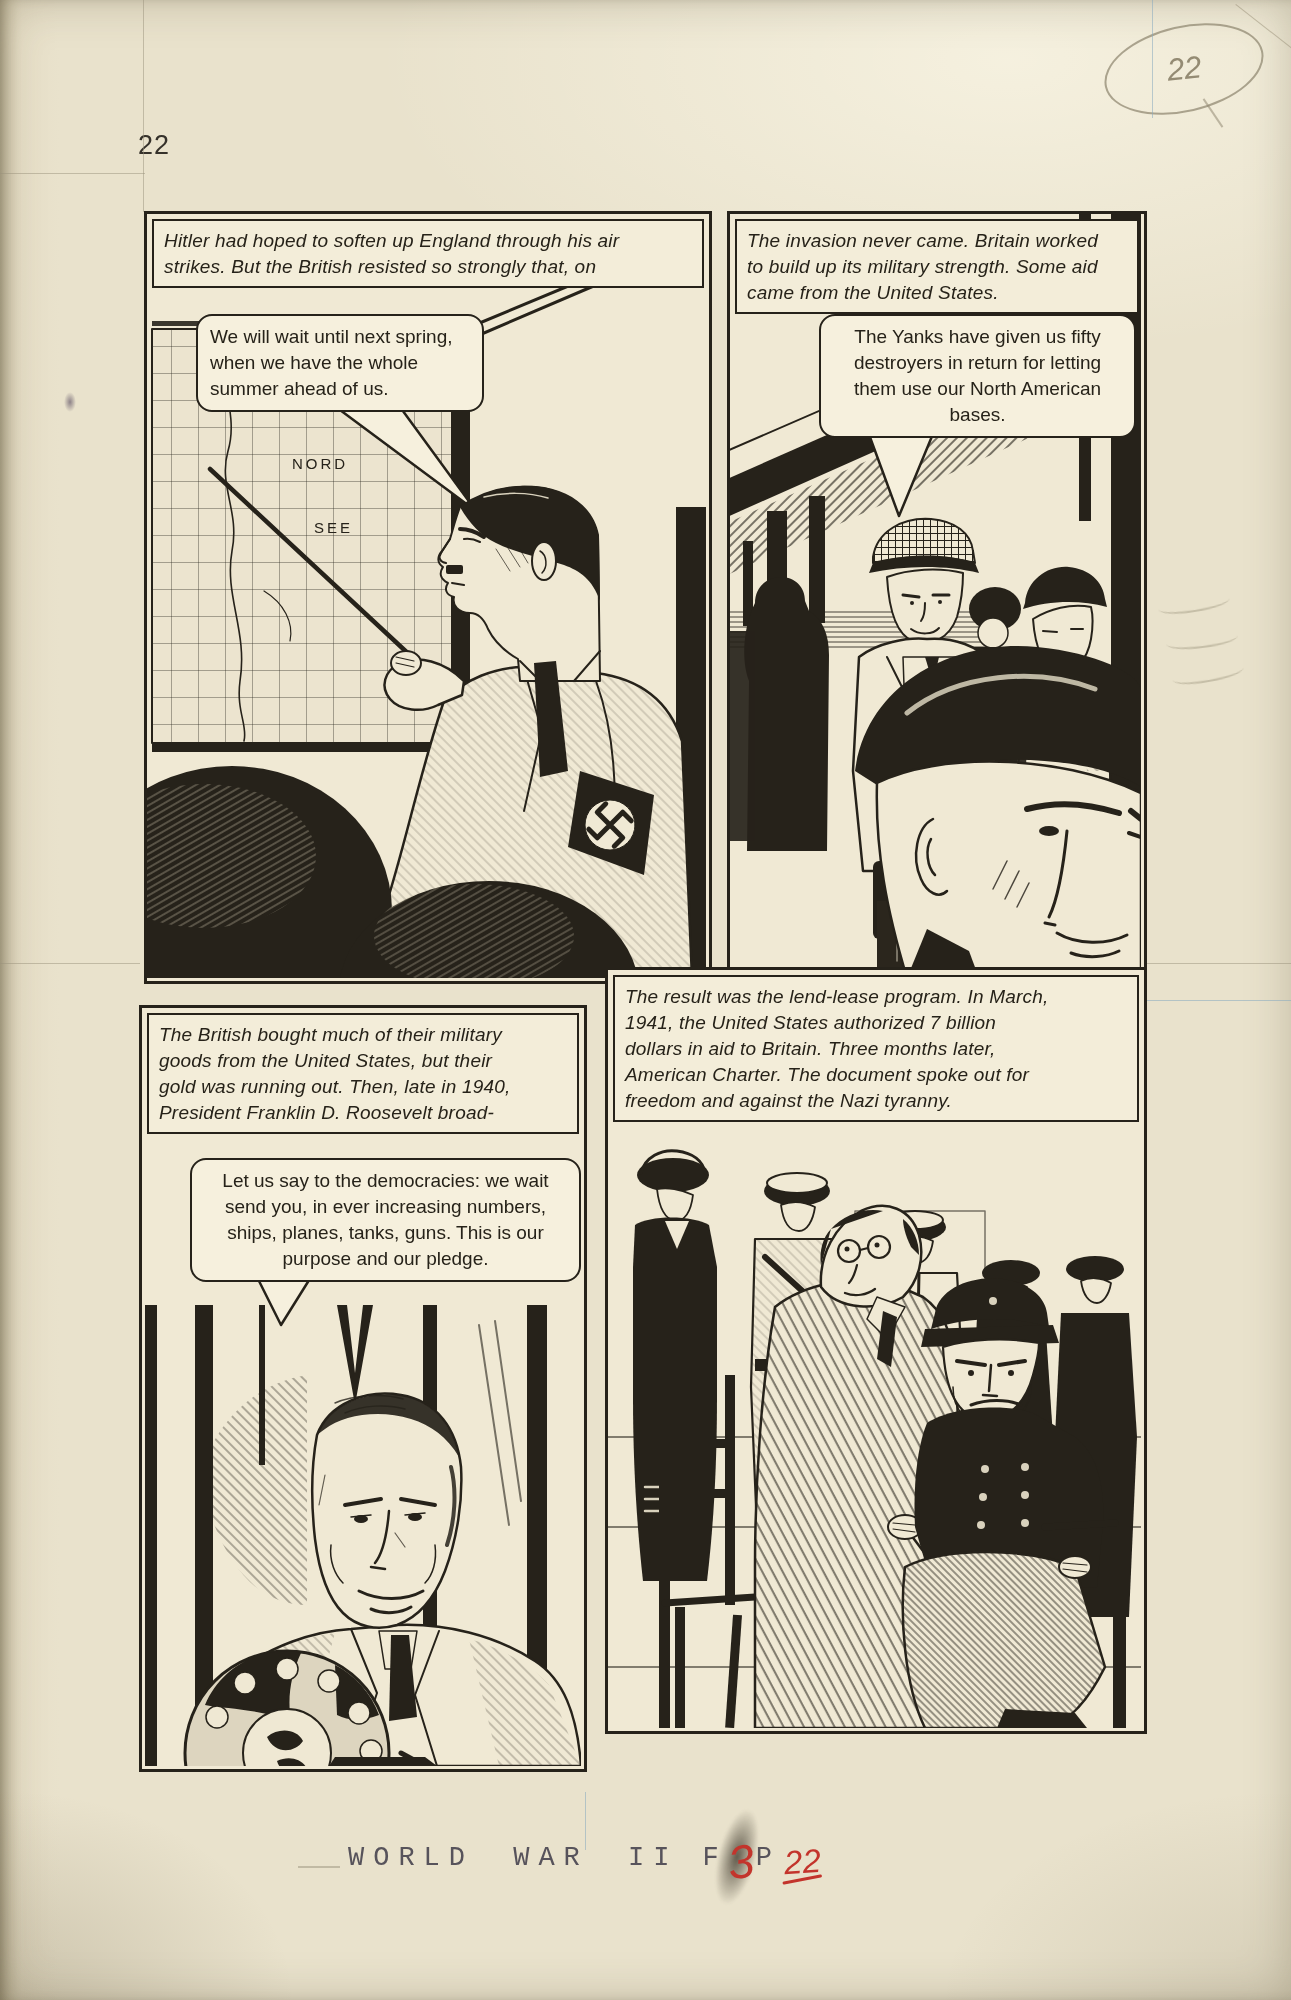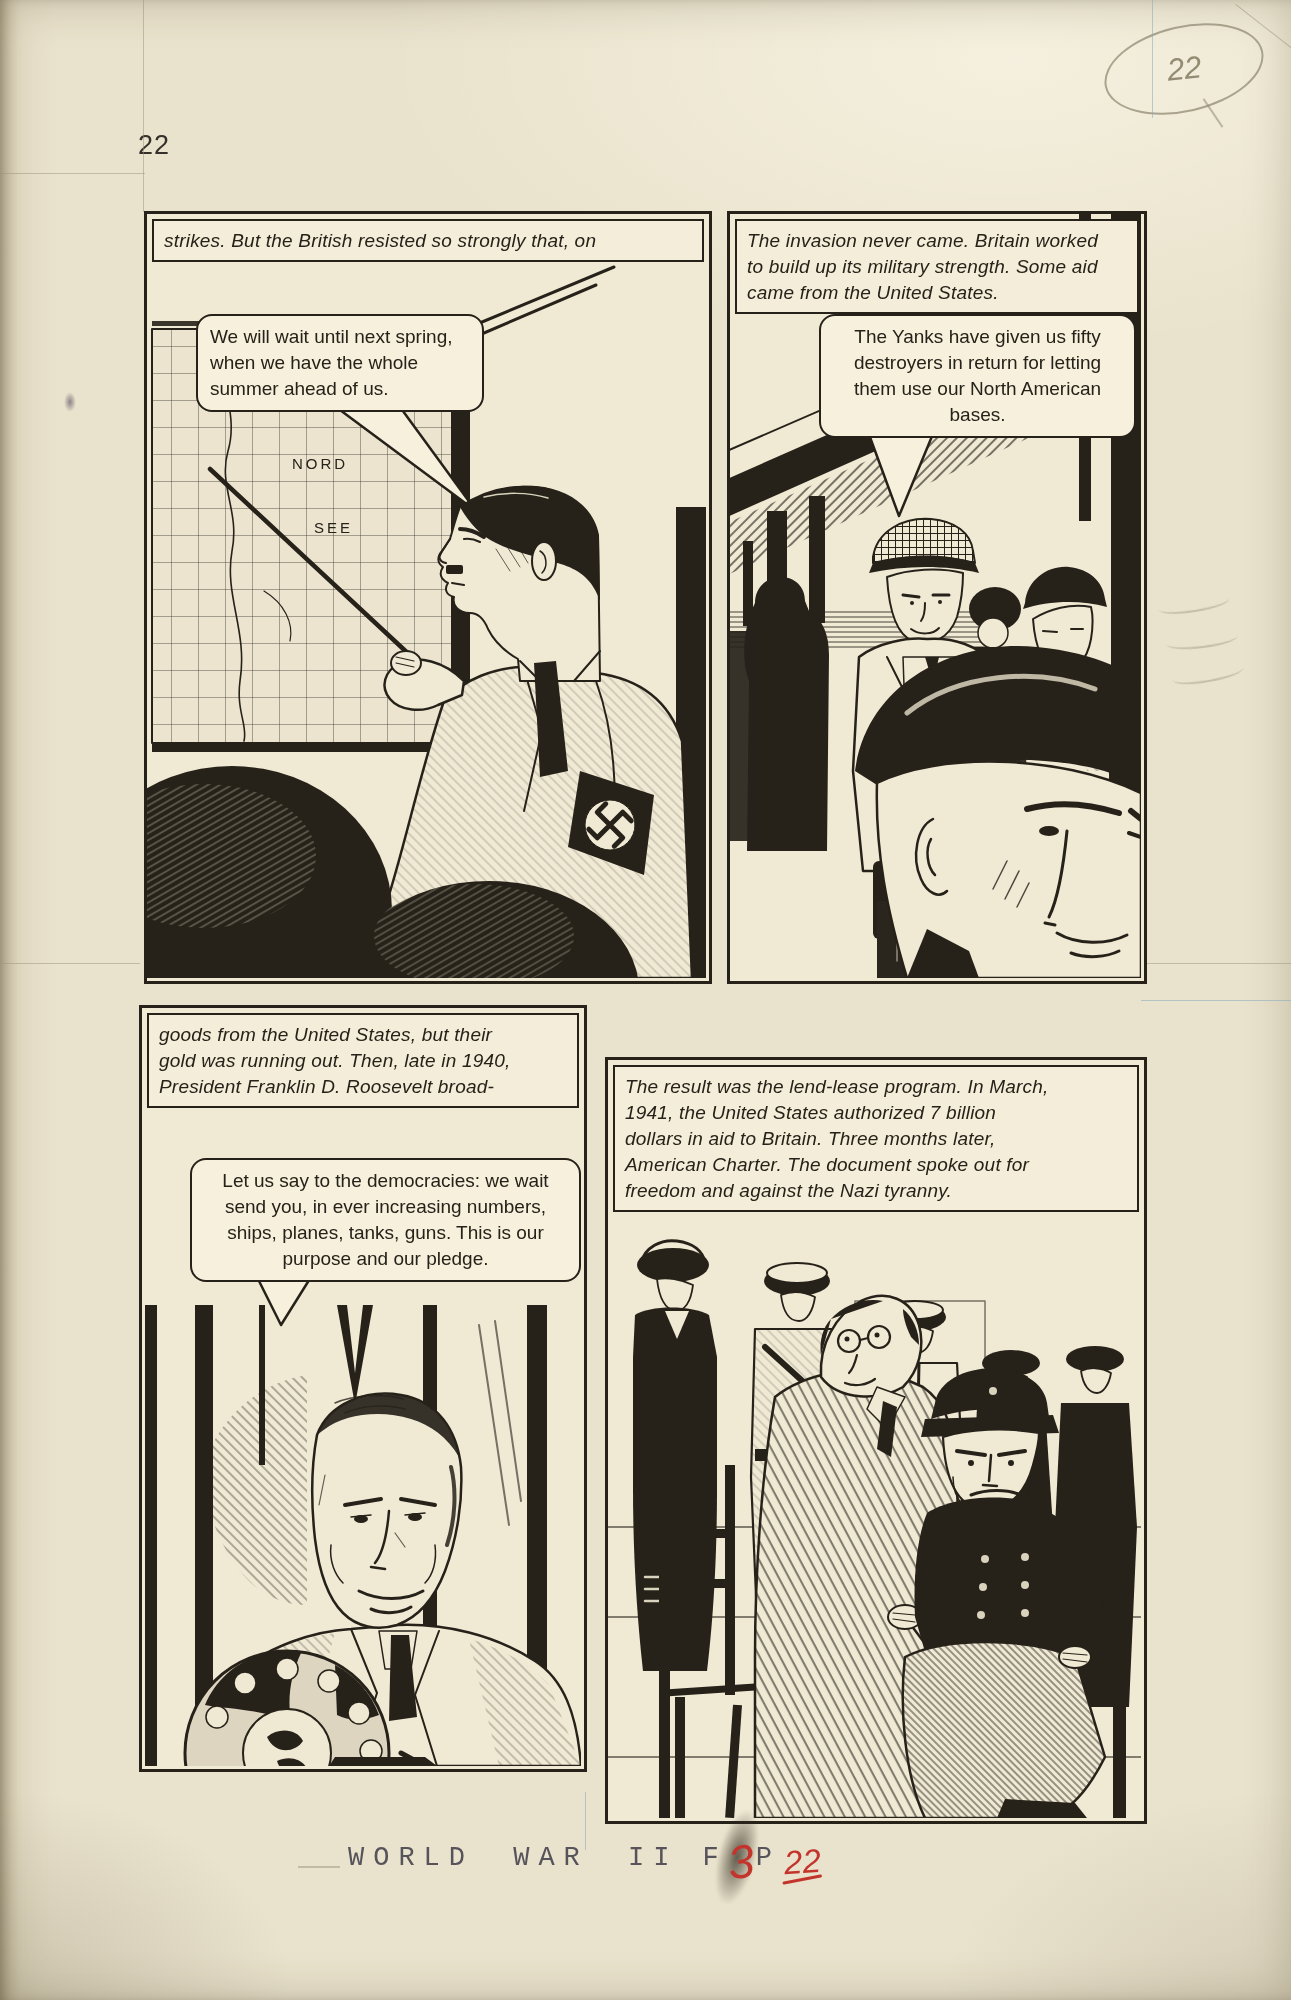--- a/index.html
+++ b/index.html
@@ -162,20 +162,21 @@
 
         <g>
           <ellipse cx="88" cy="700" rx="160" ry="145" fill="#26221a"></ellipse>
           <ellipse cx="60" cy="645" rx="112" ry="72" fill="url(#ph)" opacity=".5"></ellipse>
           <ellipse cx="345" cy="780" rx="150" ry="110" fill="#26221a"></ellipse>
           <ellipse cx="330" cy="725" rx="100" ry="52" fill="url(#ph)" opacity=".45"></ellipse>
         </g>
       </g>
     </svg>
     <div class="caption">
+      <div>Hitler had hoped to soften up England through his air</div>
       <div>strikes. But the British resisted so strongly that, on</div>
     </div>
     <div class="balloon" style="left:4px;top:100px;width:260px">
       <div>We will wait until next spring,</div>
       <div>when we have the whole</div>
       <div>summer ahead of us.</div>
     </div>
   </div>
 
   <div class="panel" style="left:727px;top:211px;width:414px;height:767px">
@@ -311,33 +312,34 @@
           <circle cx="190" cy="676" r="11" fill="#efe8d3" stroke="#26221a" stroke-width="1.5"></circle>
           <circle cx="220" cy="708" r="11" fill="#efe8d3" stroke="#26221a" stroke-width="1.5"></circle>
           <circle cx="232" cy="746" r="11" fill="#efe8d3" stroke="#26221a" stroke-width="1.5"></circle>
           <circle cx="148" cy="748" r="44" fill="#efe8d3" stroke="#26221a" stroke-width="2"></circle>
           <path d="M128,732 C140,722 158,724 164,736 C156,748 136,750 128,732 Z M138,756 C150,750 164,754 168,764 C158,772 142,770 138,756 Z" fill="#26221a"></path>
           <polygon points="196,752 286,752 298,761 190,761" fill="#26221a"></polygon>
         </g>
       </g>
     </svg>
     <div class="caption">
+      <div>The British bought much of their military</div>
       <div>goods from the United States, but their</div>
       <div>gold was running out. Then, late in 1940,</div>
       <div>President Franklin D. Roosevelt broad-</div>
     </div>
     <div class="balloon ctr" style="left:3px;right:3px;top:150px">
       <div>Let us say to the democracies: we wait</div>
       <div>send you, in ever increasing numbers,</div>
       <div>ships, planes, tanks, guns. This is our</div>
       <div>purpose and our pledge.</div>
     </div>
   </div>
 
-  <div class="panel" style="left:605px;top:1057px;width:536px;height:761px">
+  <div class="panel" style="left:605px;top:967px;width:536px;height:761px">
     <svg class="art" width="536" height="761" viewBox="0 0 536 761">
       <g stroke-linecap="round" stroke-linejoin="round">
         <g>
           <path d="M0,470 H536 M0,560 H536 M0,700 H536" stroke="#26221a" stroke-width="2" opacity=".55" fill="none"></path>
           <rect x="250" y="244" width="130" height="176" fill="none" stroke="#26221a" stroke-width="1.5" opacity=".6"></rect>
         </g>
 
         <g>
           <ellipse cx="68" cy="208" rx="36" ry="17" fill="#26221a"></ellipse>
           <path d="M36,206 C40,190 56,182 72,184 C88,186 98,194 100,206" fill="none" stroke="#26221a" stroke-width="3"></path>

